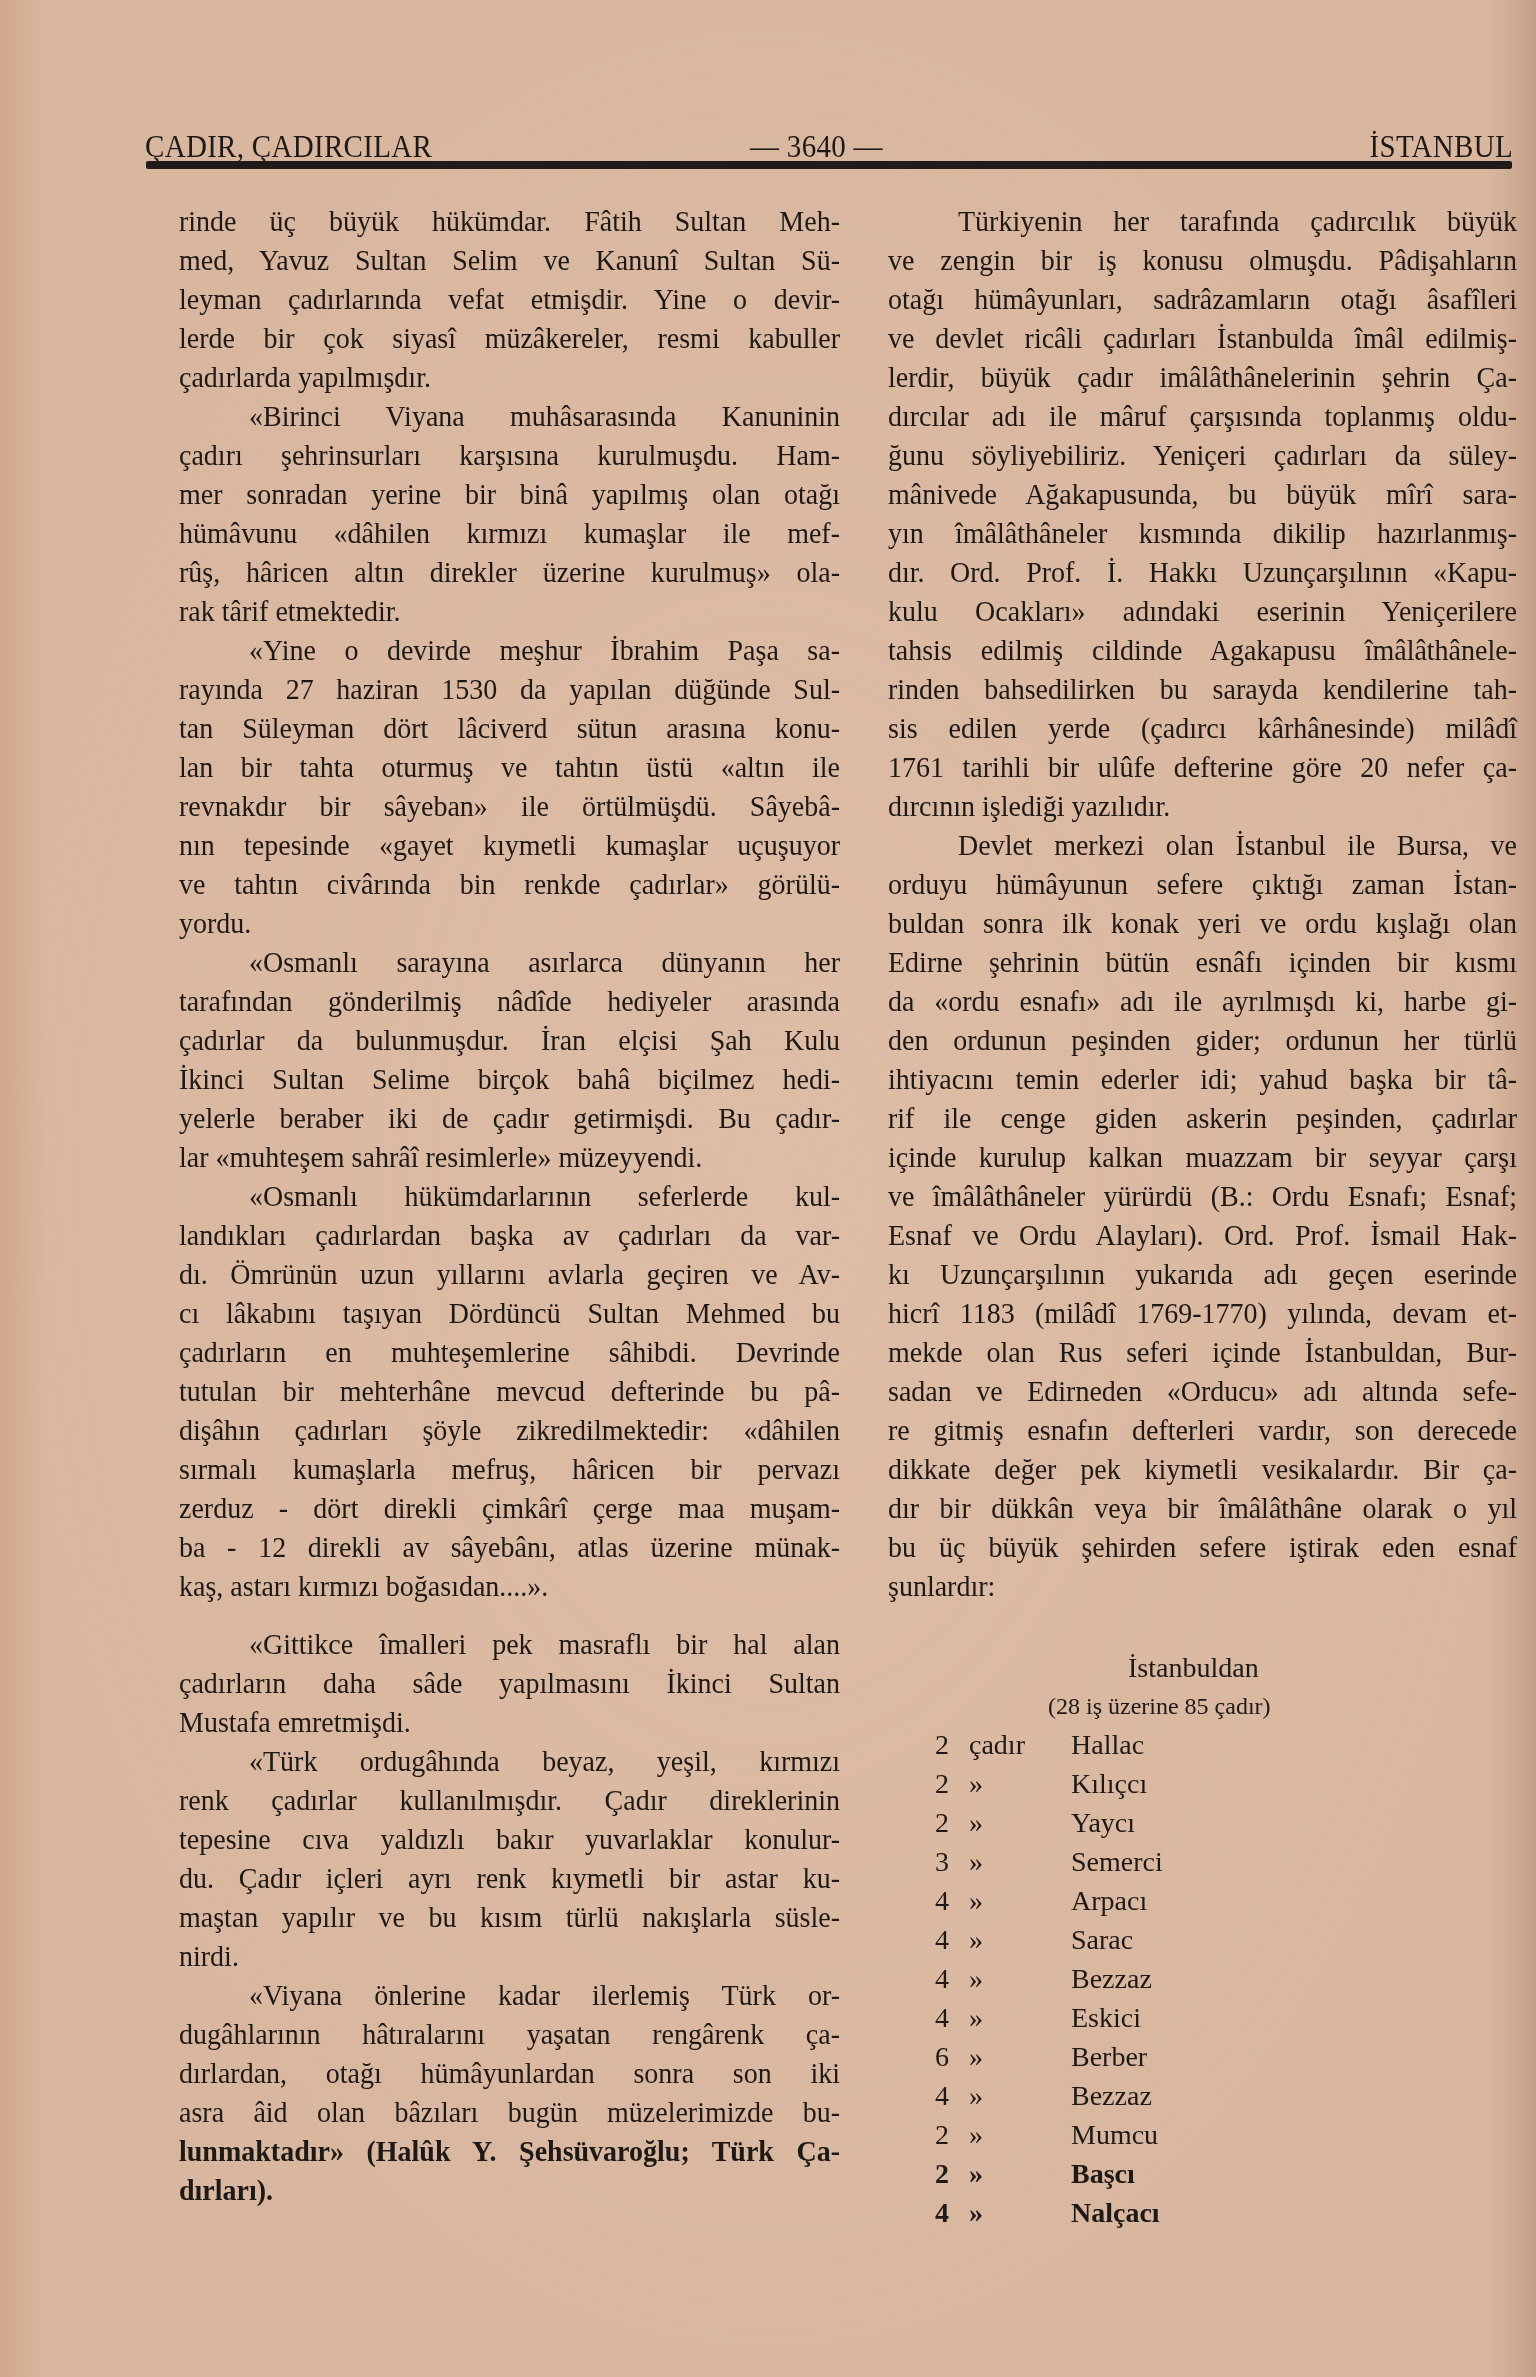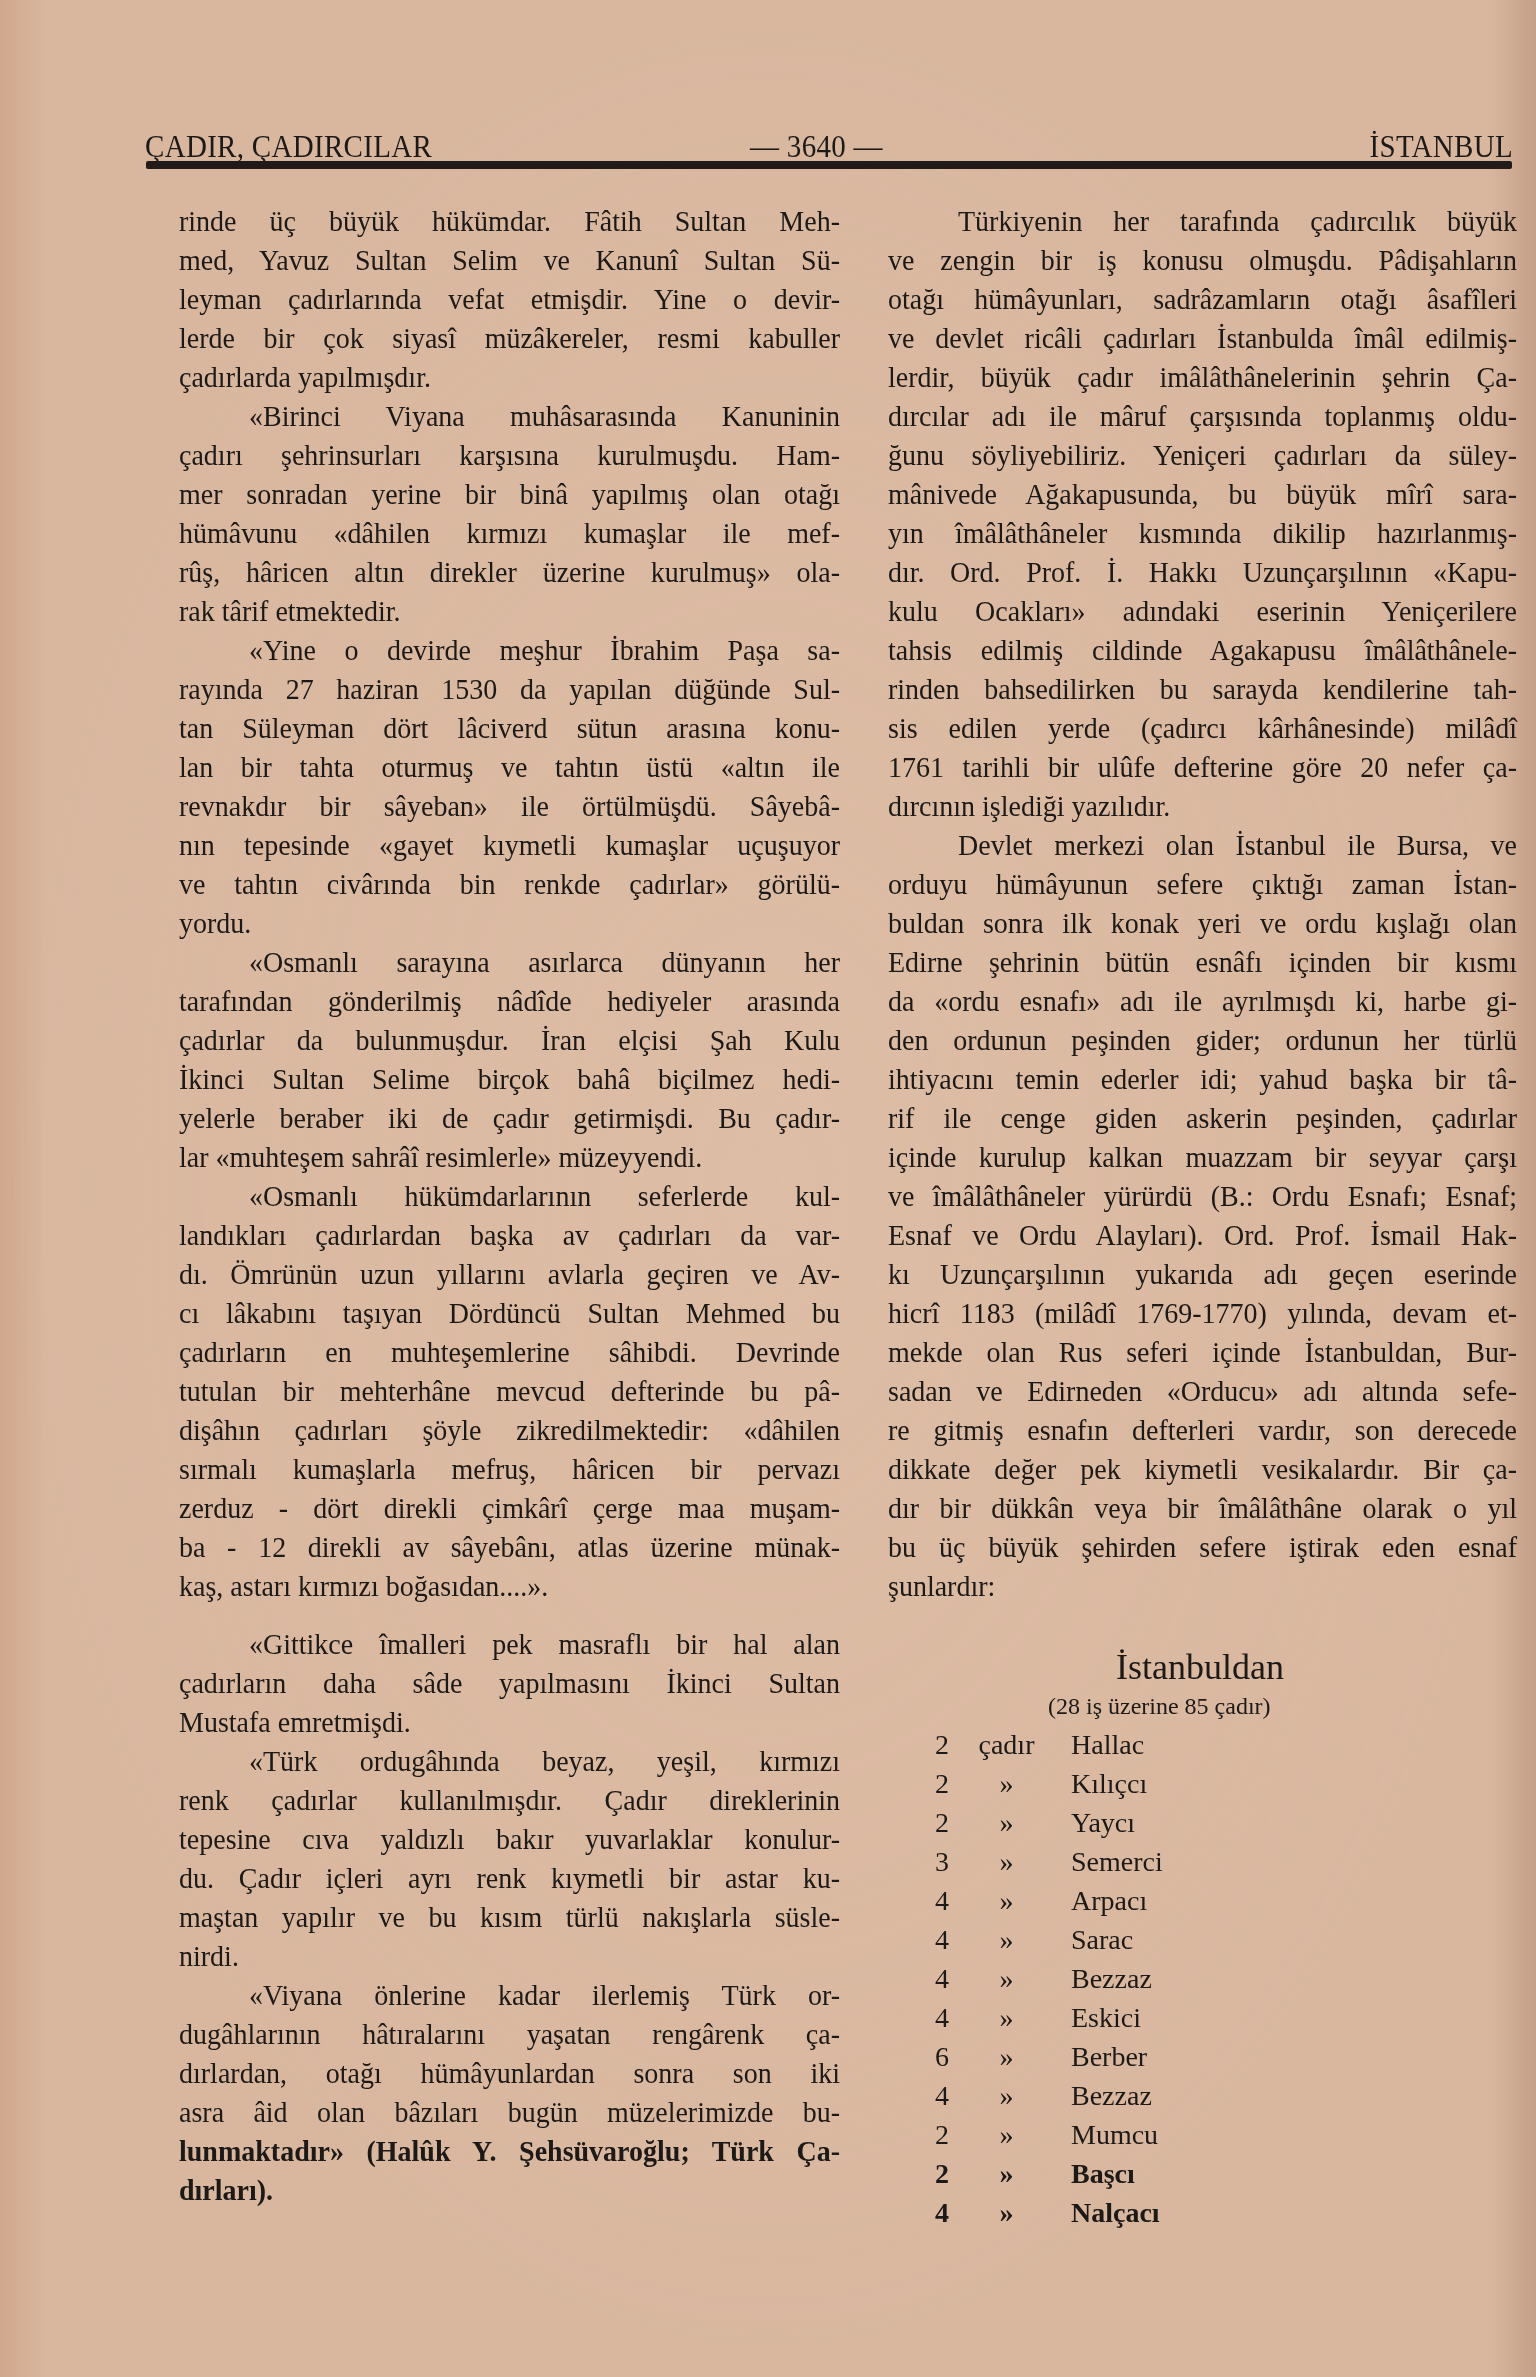--- a/index.html
+++ b/index.html
@@ -30,26 +30,26 @@
   .line {
     display: block; height: 39px; line-height: 39px; font-size: 28px;
     white-space: nowrap; text-align: justify; text-align-last: justify;
     transform: scaleY(1.08);
   }
   .line.last { text-align-last: left; }
   .line.indent { padding-left: 70px; }
   .gap { display: block; height: 19px; }
   .bold { font-weight: bold; }
   .list { position: absolute; left: 910px; top: 1648px; width: 535px; }
-  .list-head1 { position: absolute; left: 206px; top: 0; font-size: 36px; line-height: 39px; }
+  .list-head1 { position: absolute; left: 218px; top: 0; font-size: 28px; line-height: 39px; }
   .list-head2 { position: absolute; left: 138px; top: 39px; font-size: 24px; line-height: 39px; }
   .list-rows { position: absolute; top: 77px; left: 0; width: 482px; }
   .row { position: relative; height: 39px; line-height: 39px; font-size: 28px; }
   .row .cnt { position: absolute; left: 21.4px; width: 21.4px; text-align: center; }
-  .row .unit { position: absolute; left: 59px; width: 75px; text-align: center; }
+  .row .unit { position: absolute; left: 59px; width: 75px; text-align: left; }
   .row .trade { position: absolute; left: 161px; text-align: right; }
   .row.heavy { font-weight: bold; }
 </style>
 </head>
 <body>
 
 <div class="header">
   <span class="hdr-left">ÇADIR, ÇADIRCILAR</span>
   <span class="hdr-center">— 3640 —</span>
   <span class="hdr-right">İSTANBUL</span>

